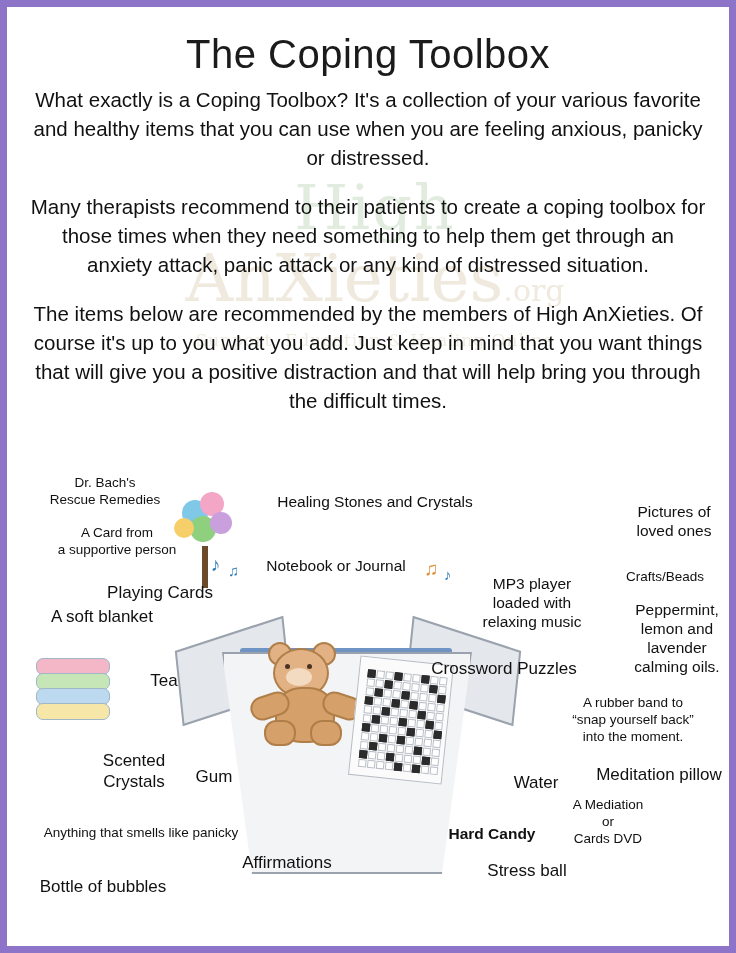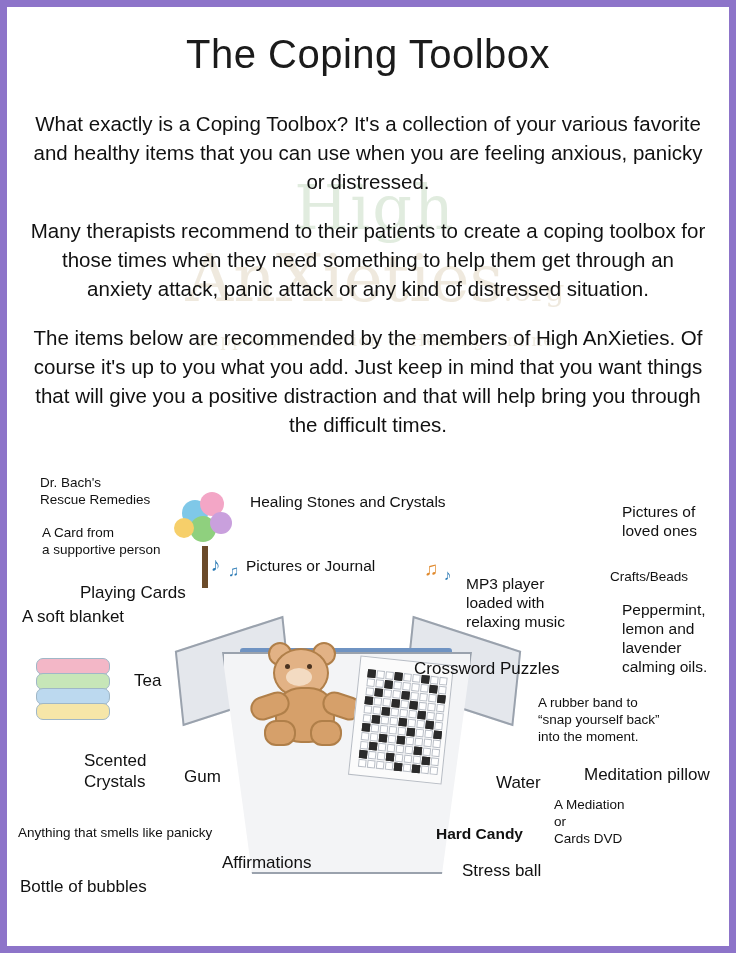--- a/index.html
+++ b/index.html
@@ -68,21 +68,21 @@
     position: relative;
     z-index: 2;
     padding: 18px 14px 0 14px;
     text-align: center;
   }
   h1.title {
     font-family: "Liberation Sans", sans-serif;
     font-weight: normal;
     font-size: 40px;
     line-height: 46px;
-    margin: 6px 0 32px 0;
+    margin: 6px 0 8px 0;
     color: #1b1b1b;
     letter-spacing: 0.5px;
   }
   p.para {
     font-size: 20.5px;
     line-height: 29px;
     color: #111111;
     margin: 0 0 20px 0;
     padding: 0 6px;
   }
@@ -93,21 +93,21 @@
     position: relative;
     z-index: 3;
     height: 485px;
     width: 722px;
   }
   .lbl {
     position: absolute;
     color: #111;
     font-size: 15.5px;
     line-height: 19px;
-    text-align: left;
+    text-align: center;
     white-space: pre-line;
   }
   .lbl.sm { font-size: 13.5px; line-height: 17px; }
   .lbl.big { font-size: 17px; line-height: 21px; }
   .box-body {
     position: absolute;
     left: 208px; top: 190px;
     width: 246px; height: 218px;
     background: #f3f4f6;
     border: 2px solid #9aa2ad;
@@ -355,21 +355,21 @@
       <div class="towel" style="top:226px; background:#bcd9ef;"></div>
       <div class="towel" style="top:241px; background:#f6e6a8;"></div>
 
       <div class="lbl sm" style="left:26px; top:12px; width:130px;">Dr. Bach's
 Rescue Remedies</div>
       <div class="lbl" style="left:236px; top:30px; width:250px;">Healing Stones and Crystals</div>
       <div class="lbl" style="left:608px; top:40px; width:104px;">Pictures of
 loved ones</div>
       <div class="lbl sm" style="left:28px; top:62px; width:150px;">A Card from
 a supportive person</div>
-      <div class="lbl" style="left:232px; top:94px; width:180px;">Pictures or Journal</div>
+      <div class="lbl" style="left:232px; top:94px; width:180px;">Notebook or Journal</div>
       <div class="lbl sm" style="left:596px; top:106px; width:110px;">Crafts/Beads</div>
       <div class="lbl big" style="left:66px; top:120px; width:160px;">Playing Cards</div>
       <div class="lbl" style="left:452px; top:112px; width:132px;">MP3 player
 loaded with
 relaxing music</div>
       <div class="lbl" style="left:608px; top:138px; width:110px;">Peppermint,
 lemon and
 lavender
 calming oils.</div>
       <div class="lbl big" style="left:8px; top:144px; width:160px;">A soft blanket</div>

